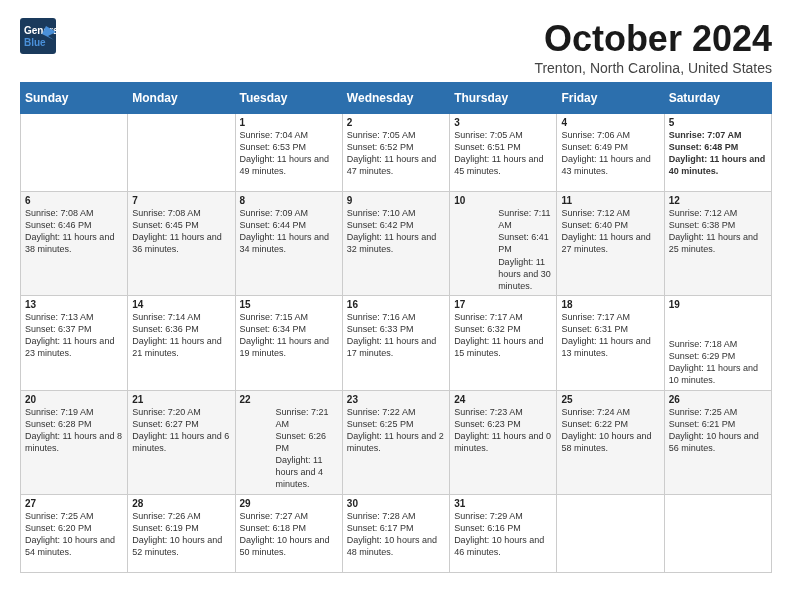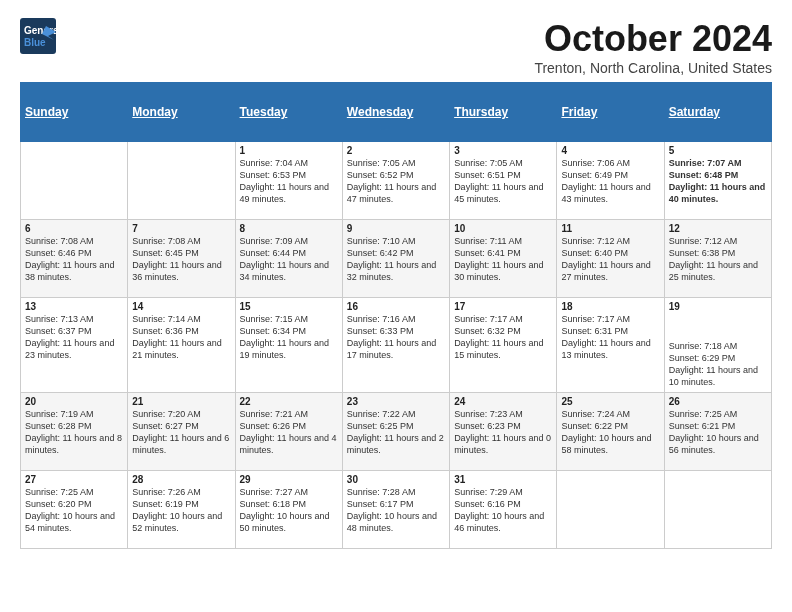--- a/index.html
+++ b/index.html
@@ -40,24 +40,23 @@
     table {
       width: 100%;
       border-collapse: collapse;
       table-layout: fixed;
     }
     thead tr th {
       background-color: #2c6fad;
       color: #fff;
       font-size: 12px;
       font-weight: bold;
-      padding: 22px 4px;
+      padding: 8px 4px;
       text-align: left;
       border: 1px solid #2c6fad;
-      text-decoration: underline;
     }
     tbody tr td {
       border: 1px solid #ccc;
       vertical-align: top;
       padding: 3px 4px;
       font-size: 9.5px;
       color: #222;
       height: 78px;
     }
     tbody tr:nth-child(even) td {
@@ -167,21 +166,21 @@
 Daylight: 11 hours and 34 minutes.</div>
           </td>
           <td>
             <span class="day-num">9</span>
             <div class="day-info" style="white-space: pre-line;">Sunrise: 7:10 AM
 Sunset: 6:42 PM
 Daylight: 11 hours and 32 minutes.</div>
           </td>
           <td>
             <span class="day-num">10</span>
-            <div class="day-info" style="white-space: pre-line;">Sunrise: 7:11 AM
+            <div class="day-info" style="white-space: pre-line; margin-left: 44px;">Sunrise: 7:11 AM
 Sunset: 6:41 PM
 Daylight: 11 hours and 30 minutes.</div>
           </td>
           <td>
             <span class="day-num">11</span>
             <div class="day-info" style="white-space: pre-line;">Sunrise: 7:12 AM
 Sunset: 6:40 PM
 Daylight: 11 hours and 27 minutes.</div>
           </td>
           <td>
@@ -243,21 +242,21 @@
 Daylight: 11 hours and 8 minutes.</div>
           </td>
           <td>
             <span class="day-num">21</span>
             <div class="day-info" style="white-space: pre-line;">Sunrise: 7:20 AM
 Sunset: 6:27 PM
 Daylight: 11 hours and 6 minutes.</div>
           </td>
           <td>
             <span class="day-num">22</span>
-            <div class="day-info" style="white-space: pre-line;">Sunrise: 7:21 AM
+            <div class="day-info" style="white-space: pre-line; margin-left: 36px;">Sunrise: 7:21 AM
 Sunset: 6:26 PM
 Daylight: 11 hours and 4 minutes.</div>
           </td>
           <td>
             <span class="day-num">23</span>
             <div class="day-info" style="white-space: pre-line;">Sunrise: 7:22 AM
 Sunset: 6:25 PM
 Daylight: 11 hours and 2 minutes.</div>
           </td>
           <td>

